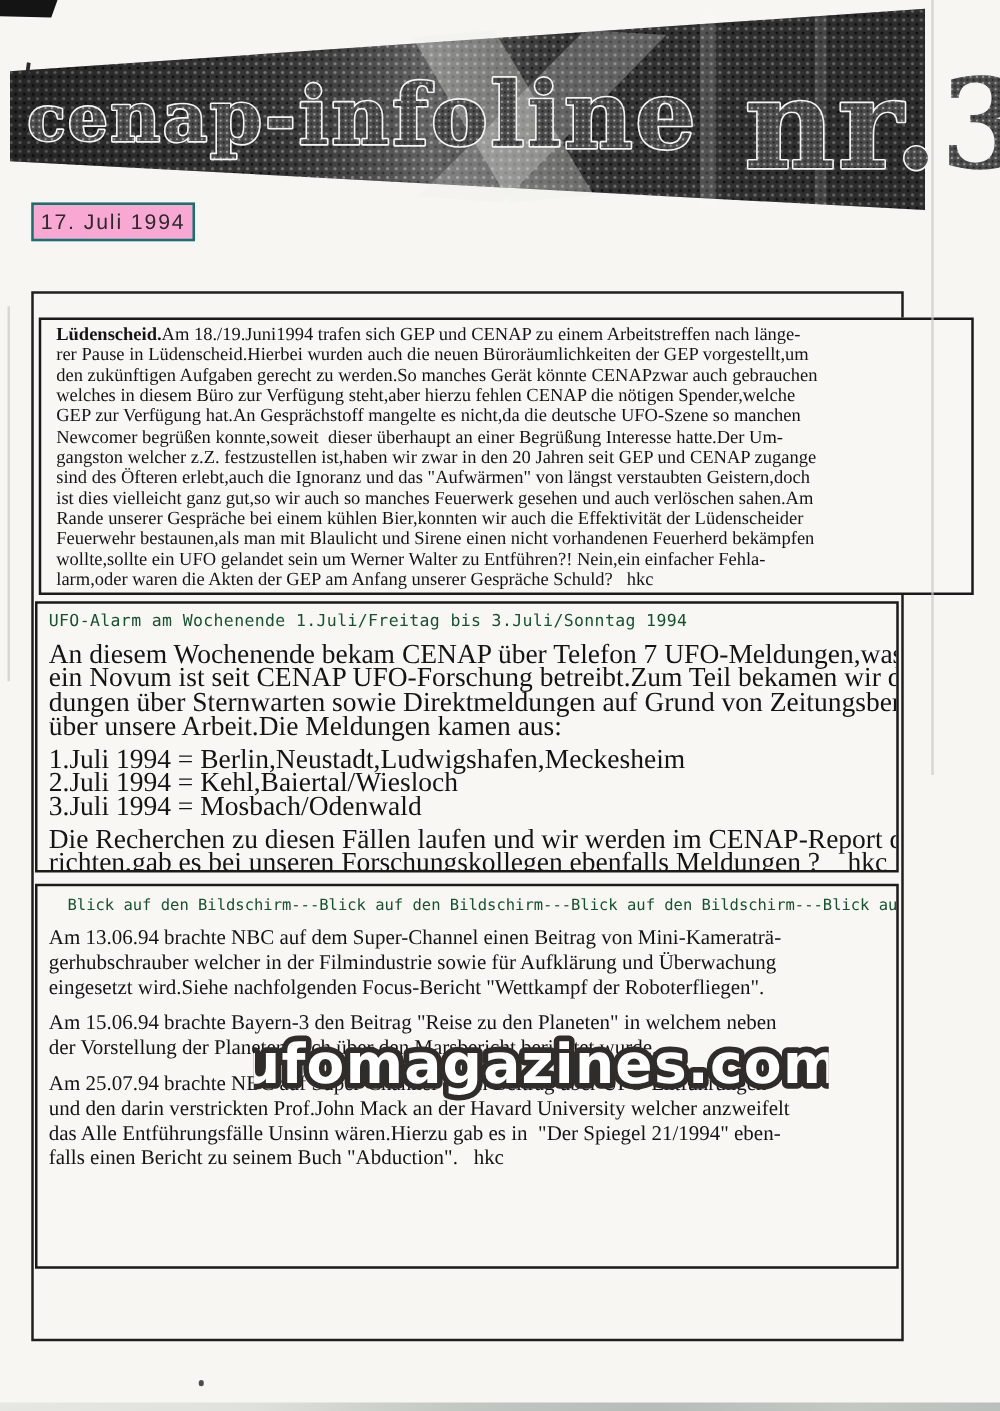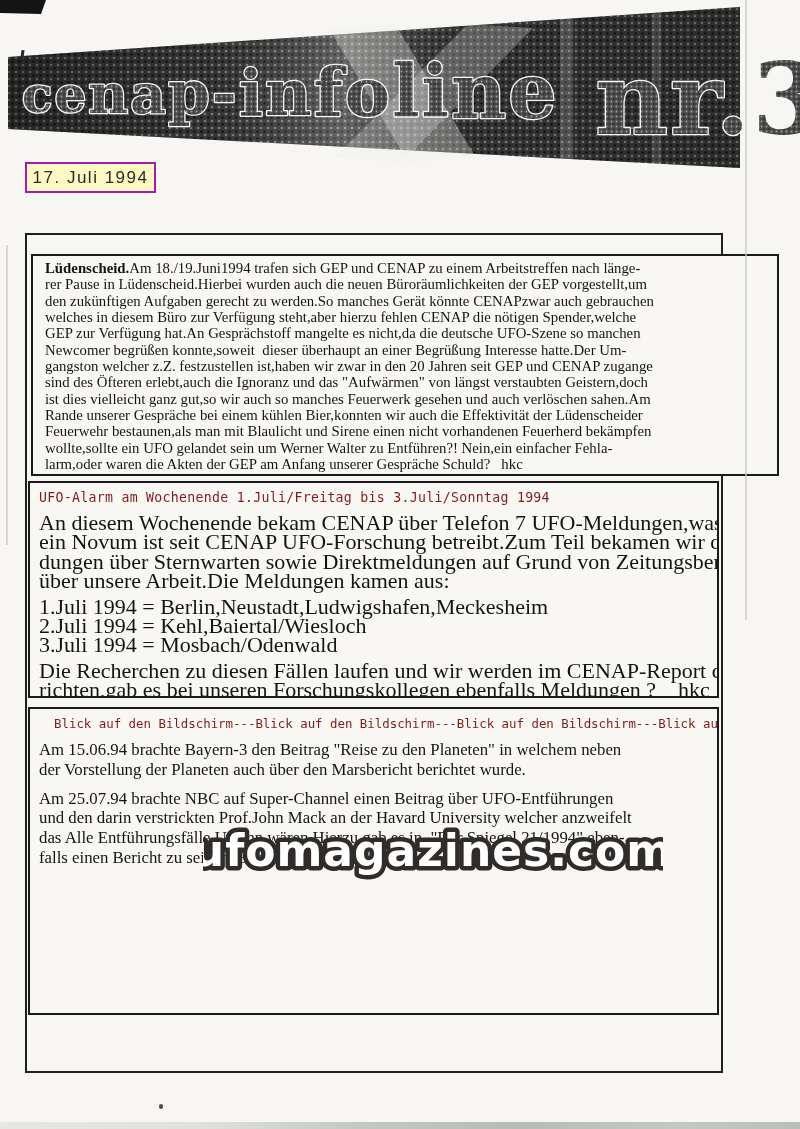--- a/index.html
+++ b/index.html
@@ -7,21 +7,21 @@
     width:800px;height:1129px;position:relative;overflow:hidden;
     background:#f7f6f2;
     font-family:"Liberation Serif", serif;
     color:#161616;
   }
   
   .masthead{position:absolute;left:0;top:0;width:800px;height:200px;}
   
   .date-box{
     position:absolute;left:25px;top:162px;width:127px;height:27px;
-    border:2px solid #a21caf;background:#fef9c3;
+    border:2px solid #0f766e;background:#f9a8d4;
     display:flex;align-items:center;justify-content:center;
     font-family:"Liberation Sans", sans-serif;
     font-size:17px;letter-spacing:1.5px;color:#2a2a2a;
   }
   
   .outer-frame{
     position:absolute;left:25px;top:233px;width:698px;height:840px;
     border:2px solid #1f1f1f;box-sizing:border-box;background:transparent;
   }
   
@@ -32,21 +32,21 @@
 
   .serif-lines{
     white-space:pre;font-family:"Liberation Serif", serif;color:#141414;
   }
   .box-luedenscheid .serif-lines{font-size:14.8px;line-height:16.35px;}
   .box-ufoalarm .serif-lines{font-size:22px;line-height:19.4px;}
   .box-blick .serif-lines{font-size:16.8px;line-height:19.8px;}
   .lead-line b{font-weight:bold;}
   .dotmatrix{
     font-family:"DejaVu Sans Mono", monospace;
-    color:#7f1d1d;white-space:pre;
+    color:#14532d;white-space:pre;
   }
   .box-ufoalarm .dotmatrix{font-size:13.2px;letter-spacing:0.3px;margin:2px 0 8px 0;}
   .box-blick .dotmatrix{font-size:12.4px;letter-spacing:0px;margin:2px 0 9px 15px;}
   .gap6{margin-top:6px;}
   .gap9{margin-top:9px;}
 
   
   .watermark{position:absolute;left:203px;top:820px;width:460px;height:64px;pointer-events:none;}
 
   
@@ -128,20 +128,23 @@
 über unsere Arbeit.Die Meldungen kamen aus:</div>
   <div class="serif-lines gap6">1.Juli 1994 = Berlin,Neustadt,Ludwigshafen,Meckesheim
 2.Juli 1994 = Kehl,Baiertal/Wiesloch
 3.Juli 1994 = Mosbach/Odenwald</div>
   <div class="serif-lines gap6">Die Recherchen zu diesen Fällen laufen und wir werden im CENAP-Report darüber be-
 richten,gab es bei unseren Forschungskollegen ebenfalls Meldungen ?    hkc</div>
 </div>
 
 <div class="abox box-blick">
   <div class="dotmatrix">Blick auf den Bildschirm---Blick auf den Bildschirm---Blick auf den Bildschirm---Blick auf</div>
+  <div class="serif-lines">Am 13.06.94 brachte NBC auf dem Super-Channel einen Beitrag von Mini-Kameraträ-
+gerhubschrauber welcher in der Filmindustrie sowie für Aufklärung und Überwachung
+eingesetzt wird.Siehe nachfolgenden Focus-Bericht "Wettkampf der Roboterfliegen".</div>
   <div class="serif-lines gap9">Am 15.06.94 brachte Bayern-3 den Beitrag "Reise zu den Planeten" in welchem neben
 der Vorstellung der Planeten auch über den Marsbericht berichtet wurde.</div>
   <div class="serif-lines gap9">Am 25.07.94 brachte NBC auf Super-Channel einen Beitrag über UFO-Entführungen
 und den darin verstrickten Prof.John Mack an der Havard University welcher anzweifelt
 das Alle Entführungsfälle Unsinn wären.Hierzu gab es in  "Der Spiegel 21/1994" eben-
 falls einen Bericht zu seinem Buch "Abduction".   hkc</div>
 </div>
 
 <svg class="watermark" width="460" height="64" viewBox="0 0 460 64">
   <text x="230" y="46" text-anchor="middle" font-family="DejaVu Sans, sans-serif" font-weight="bold" font-size="44" letter-spacing="1" fill="#ffffff" stroke="#2f2c2a" stroke-width="9" stroke-linejoin="round" paint-order="stroke">ufomagazines.com</text>

